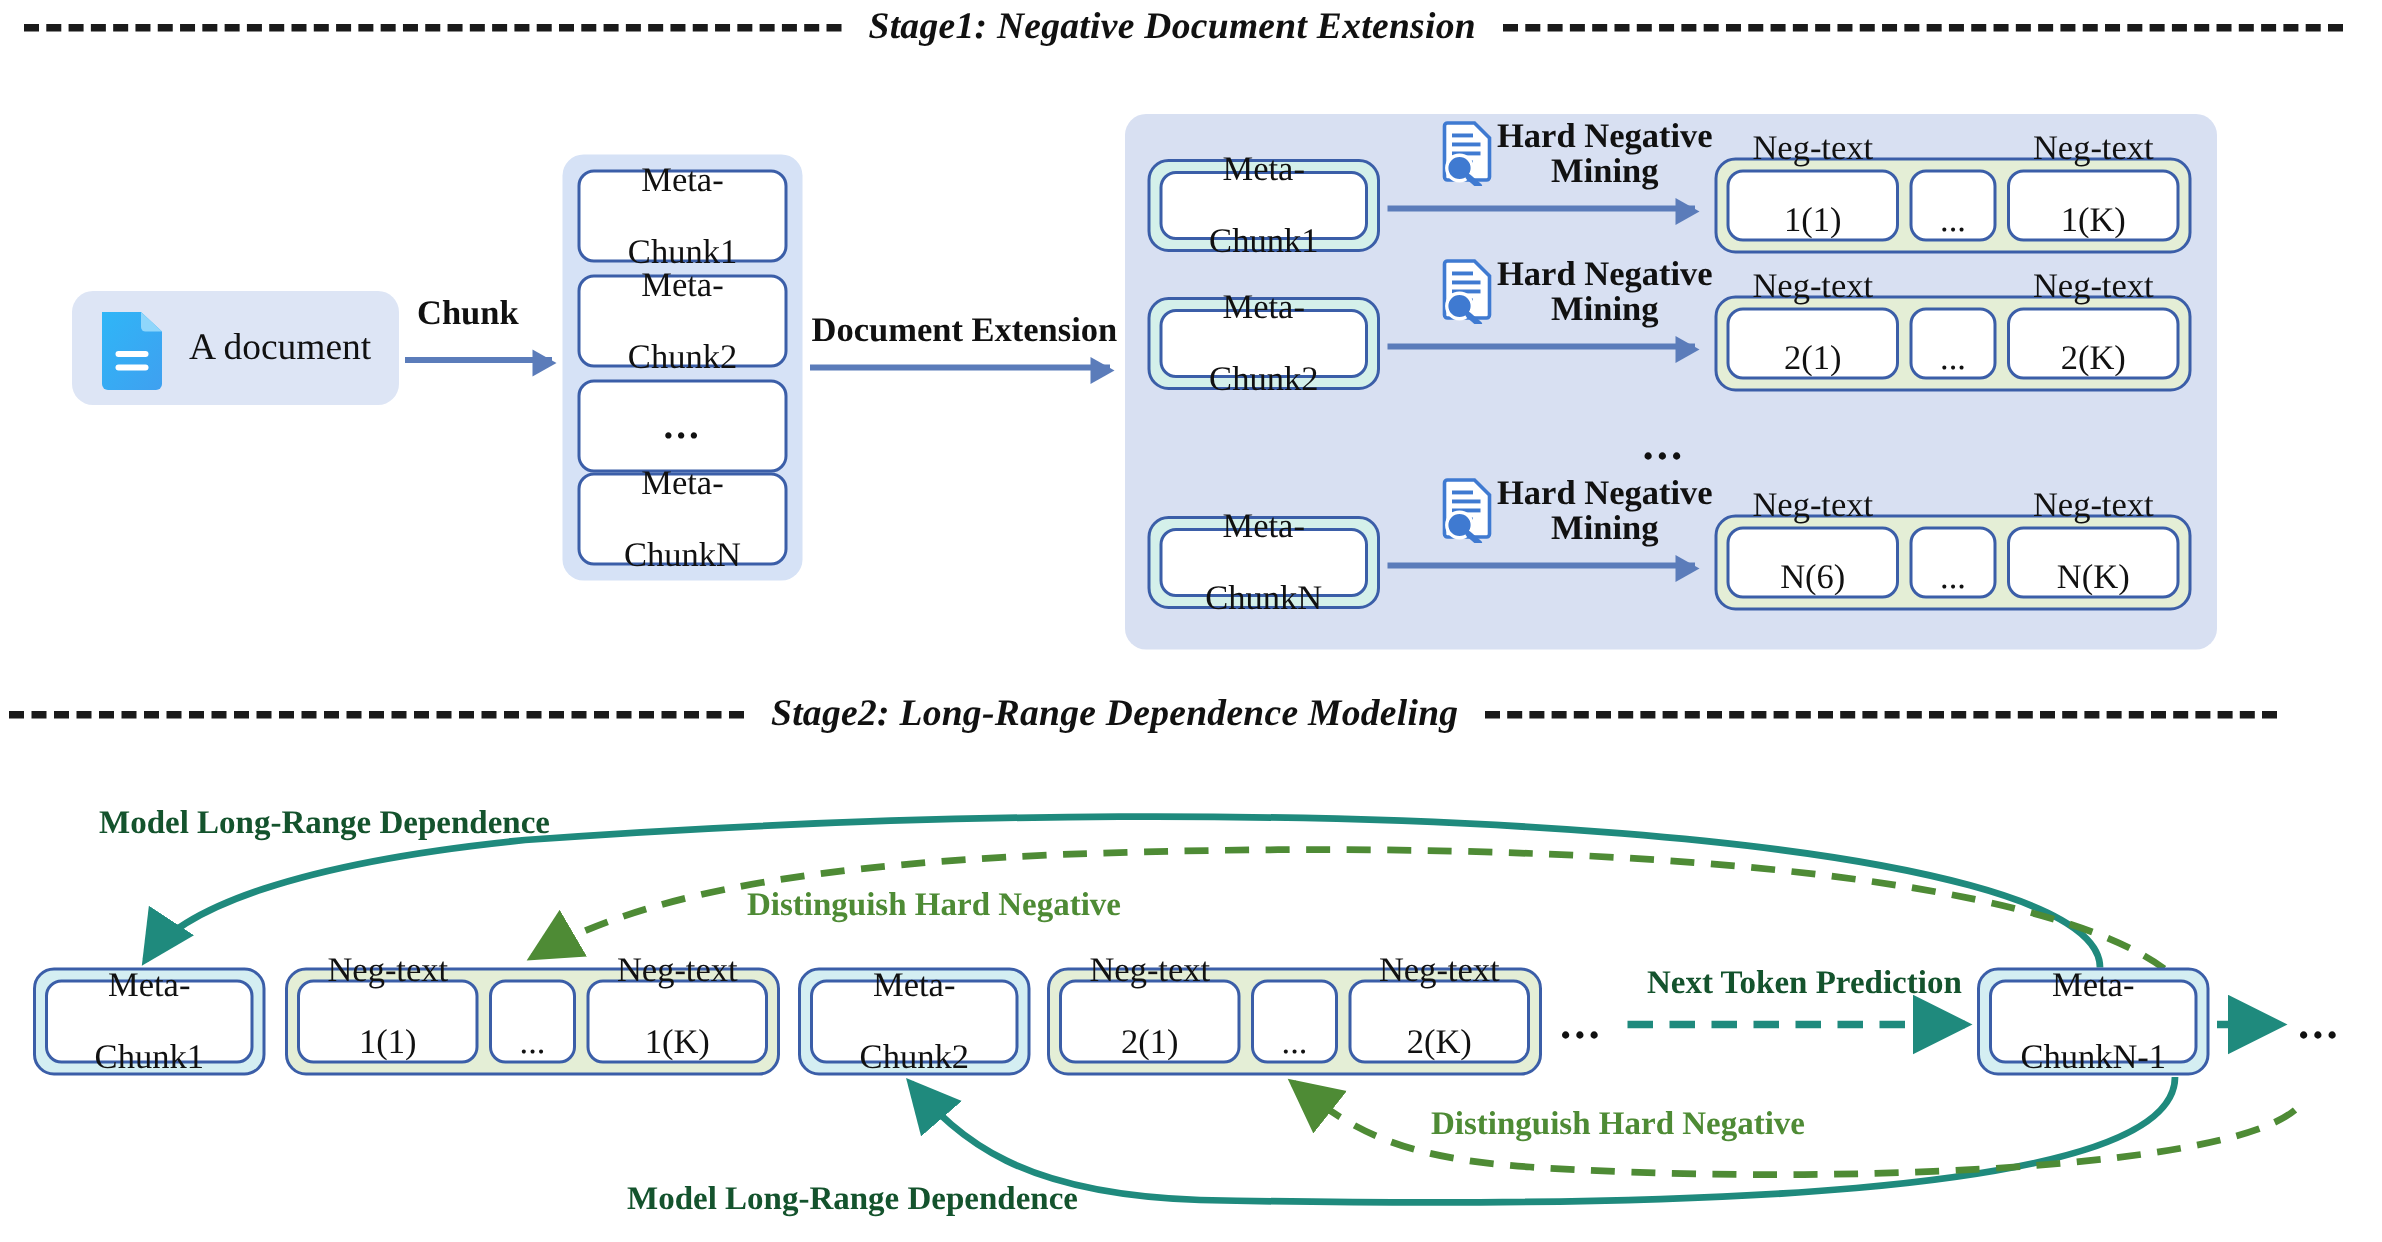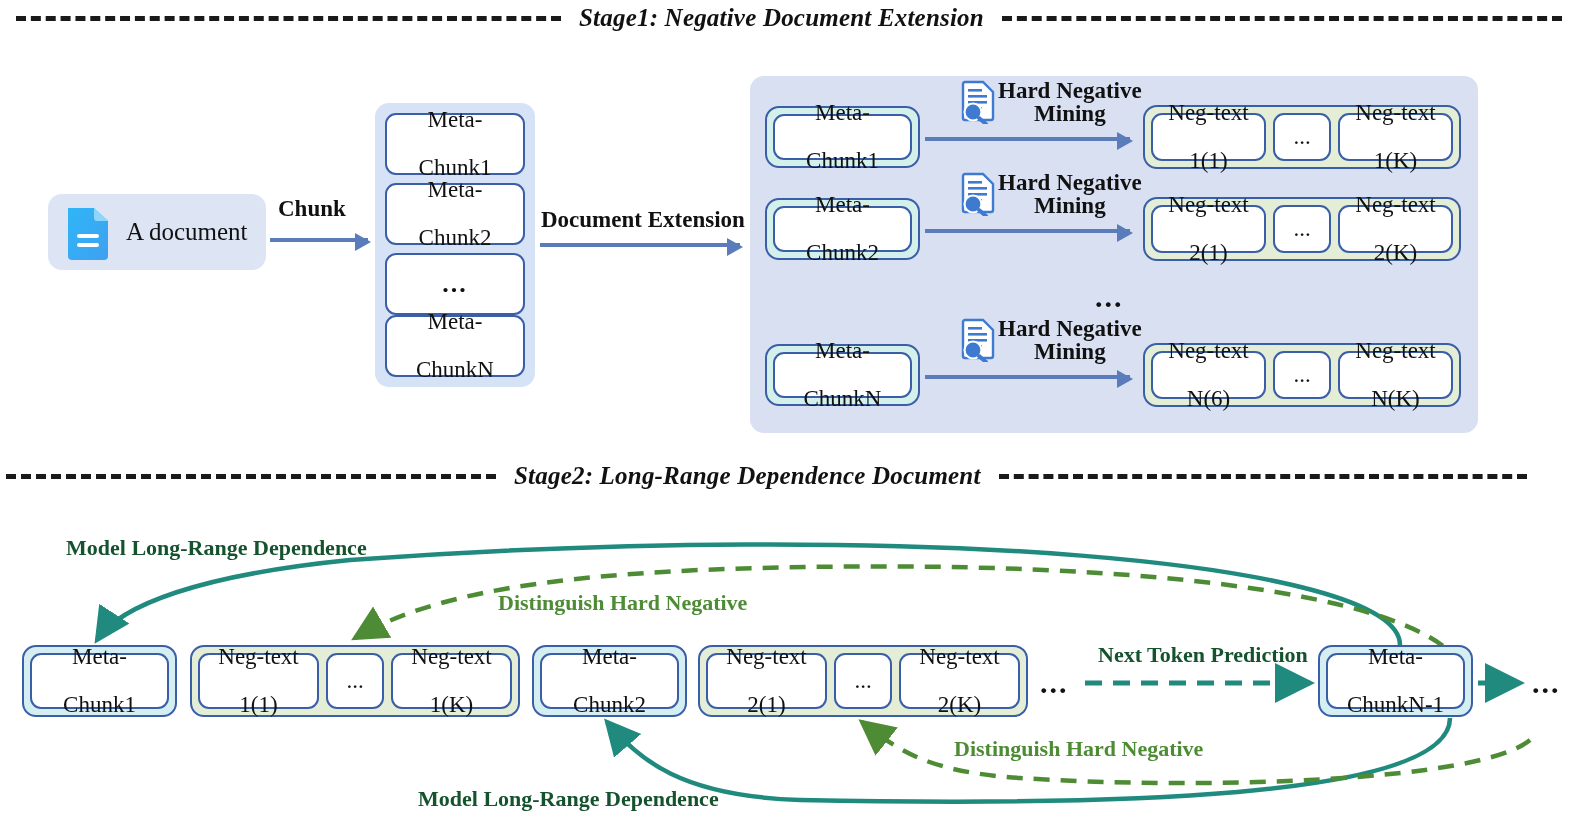--- a/index.html
+++ b/index.html
@@ -25,21 +25,21 @@
   
   #s1panel{left:750px;top:76px;width:728px;height:357px;background:#d8e0f2;border-radius:14px;}
 
   
   .mint-outer{background:#d4f0ea;border:2px solid #3b5ea8;border-radius:14px;
               padding:6px;box-sizing:border-box;}
   .mint-outer>.wbox{width:100%;height:100%;}
 
   .green-outer{background:#e4eed6;border:2px solid #3b5ea8;border-radius:14px;
                padding:6px;box-sizing:border-box;display:flex;gap:7px;align-items:stretch;}
-  .green-outer>.wbox{flex:1 1 auto;}
+  .green-outer>.wbox{flex:1 1 auto;align-items:flex-end;}
   .green-outer>.wbox.dots{flex:0 0 58px;}
 
   .cyan-outer{background:#d4eef2;border:2px solid #3b5ea8;border-radius:14px;
               padding:6px;box-sizing:border-box;}
   .cyan-outer>.wbox{width:100%;height:100%;}
 
   
   .barrow{position:absolute;height:0;border-top:4px solid #5b7cba;}
   .barrow::after{content:"";position:absolute;right:-3px;top:-9px;
      border-left:16px solid #5b7cba;border-top:9px solid transparent;border-bottom:9px solid transparent;}
@@ -225,21 +225,21 @@
   <div class="wbox dots">...</div>
   <div class="wbox">
       <span>
     <span>Neg-text</span><br>
     <span>N(K)</span></span>
     </div>
 </div>
 
 <div class="stage-row" style="top:462px;">
   <div class="dash" style="width:490px;margin-left:6px;"></div>
-  <div class="stage-title">Stage2: Long-Range Dependence Document</div>
+  <div class="stage-title">Stage2: Long-Range Dependence Modeling</div>
   <div class="dash" style="width:528px;"></div>
 </div>
 
 <svg class="overlay">
   <defs>
     <marker id="mt" markerWidth="10" markerHeight="10" refX="7" refY="4" orient="auto">
       <path d="M0,0 L8,4 L0,8 z" fill="#1f8a7d"></path>
     </marker>
     <marker id="mg" markerWidth="10" markerHeight="10" refX="7" refY="4" orient="auto">
       <path d="M0,0 L8,4 L0,8 z" fill="#4e8b35"></path>

